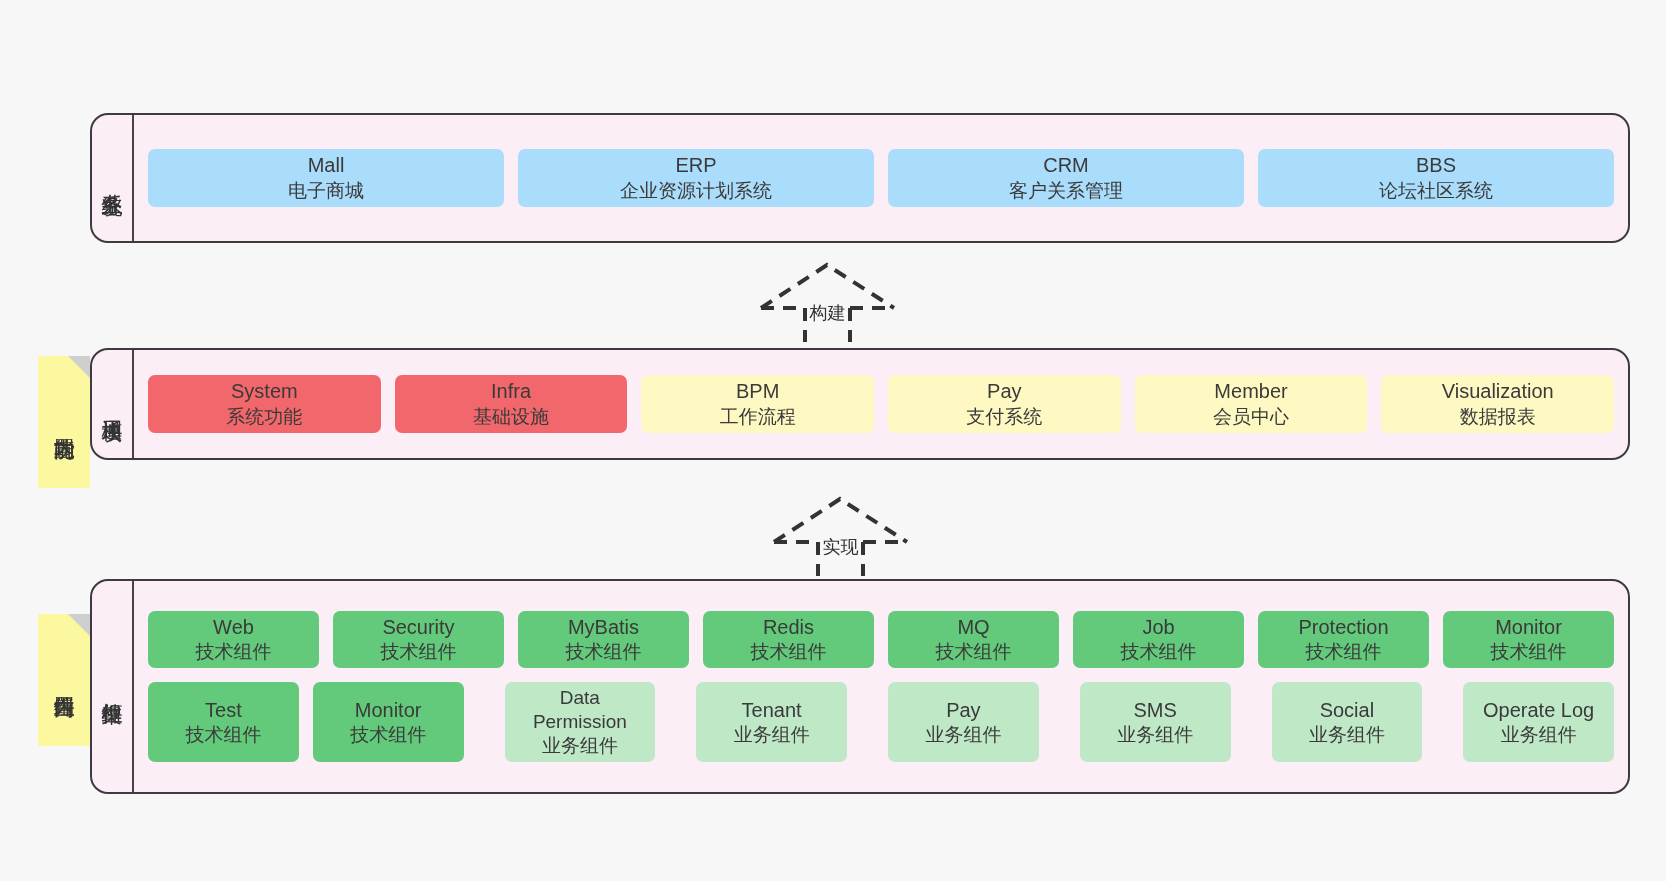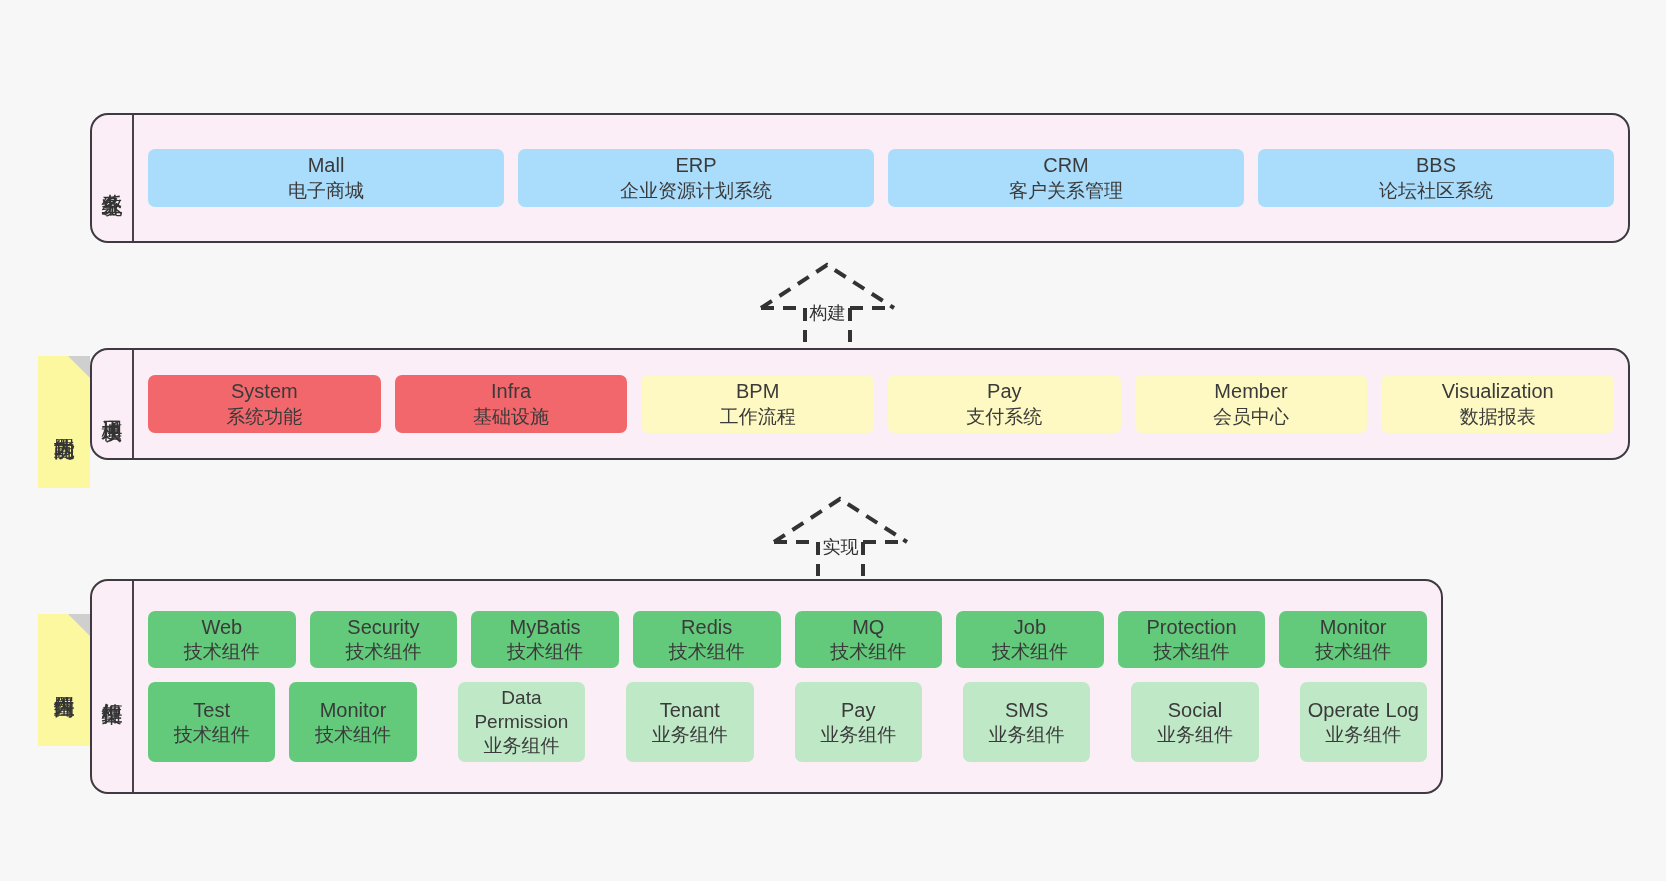--- a/index.html
+++ b/index.html
@@ -217,21 +217,21 @@
         <path d="M6 49 L72 6 L139 49"></path>
         <path d="M6 49 L50 49"></path>
         <path d="M95 49 L139 49"></path>
         <path d="M50 49 L50 83"></path>
         <path d="M95 49 L95 83"></path>
       </g>
     </svg>
     <span class="arrow-label" style="top:42px;">实现</span>
   </div>
 
-  <div class="band" id="band-framework" style="left:90px; top:579px; width:1353px; height:215px;">
+  <div class="band" id="band-framework" style="left:90px; top:579px; width:1540px; height:215px;">
     <div class="band-label">框架组件</div>
     <div class="band-body">
 
       <div class="row">
         <div class="card c-green">
           <span class="t1">Web</span>
           <span class="t2">技术组件</span>
         </div>
         <div class="card c-green">
           <span class="t1">Security</span>

